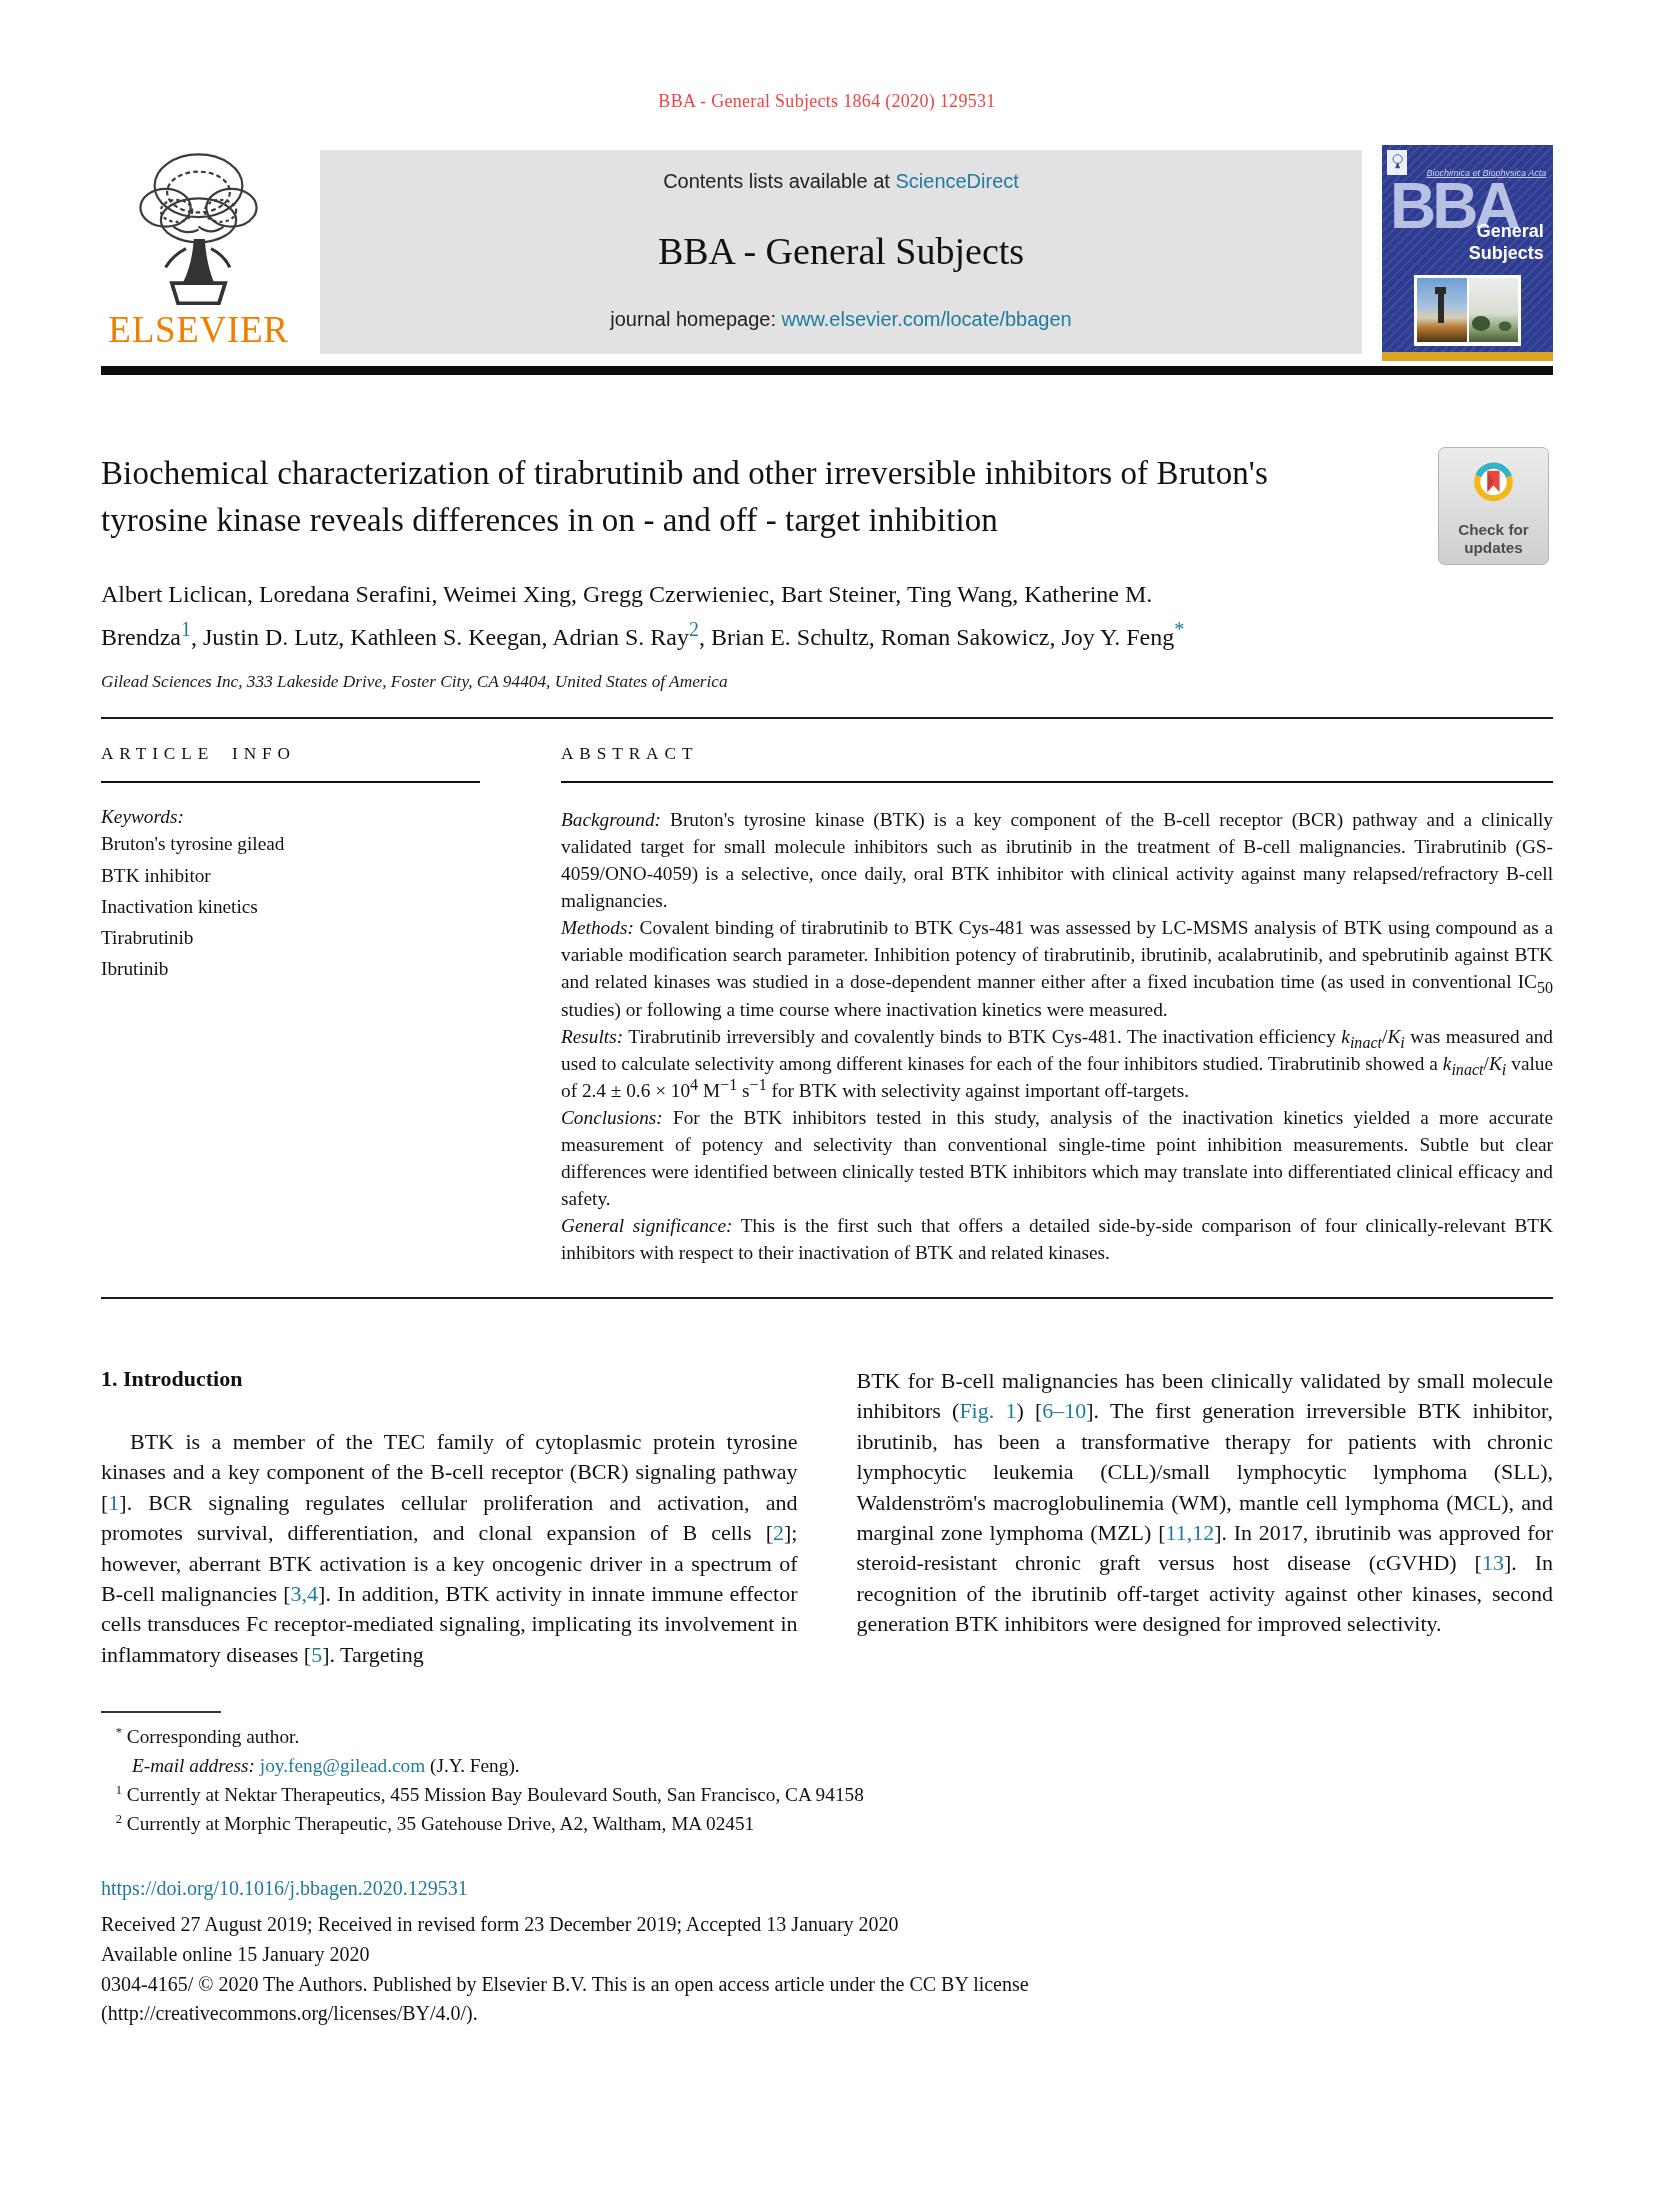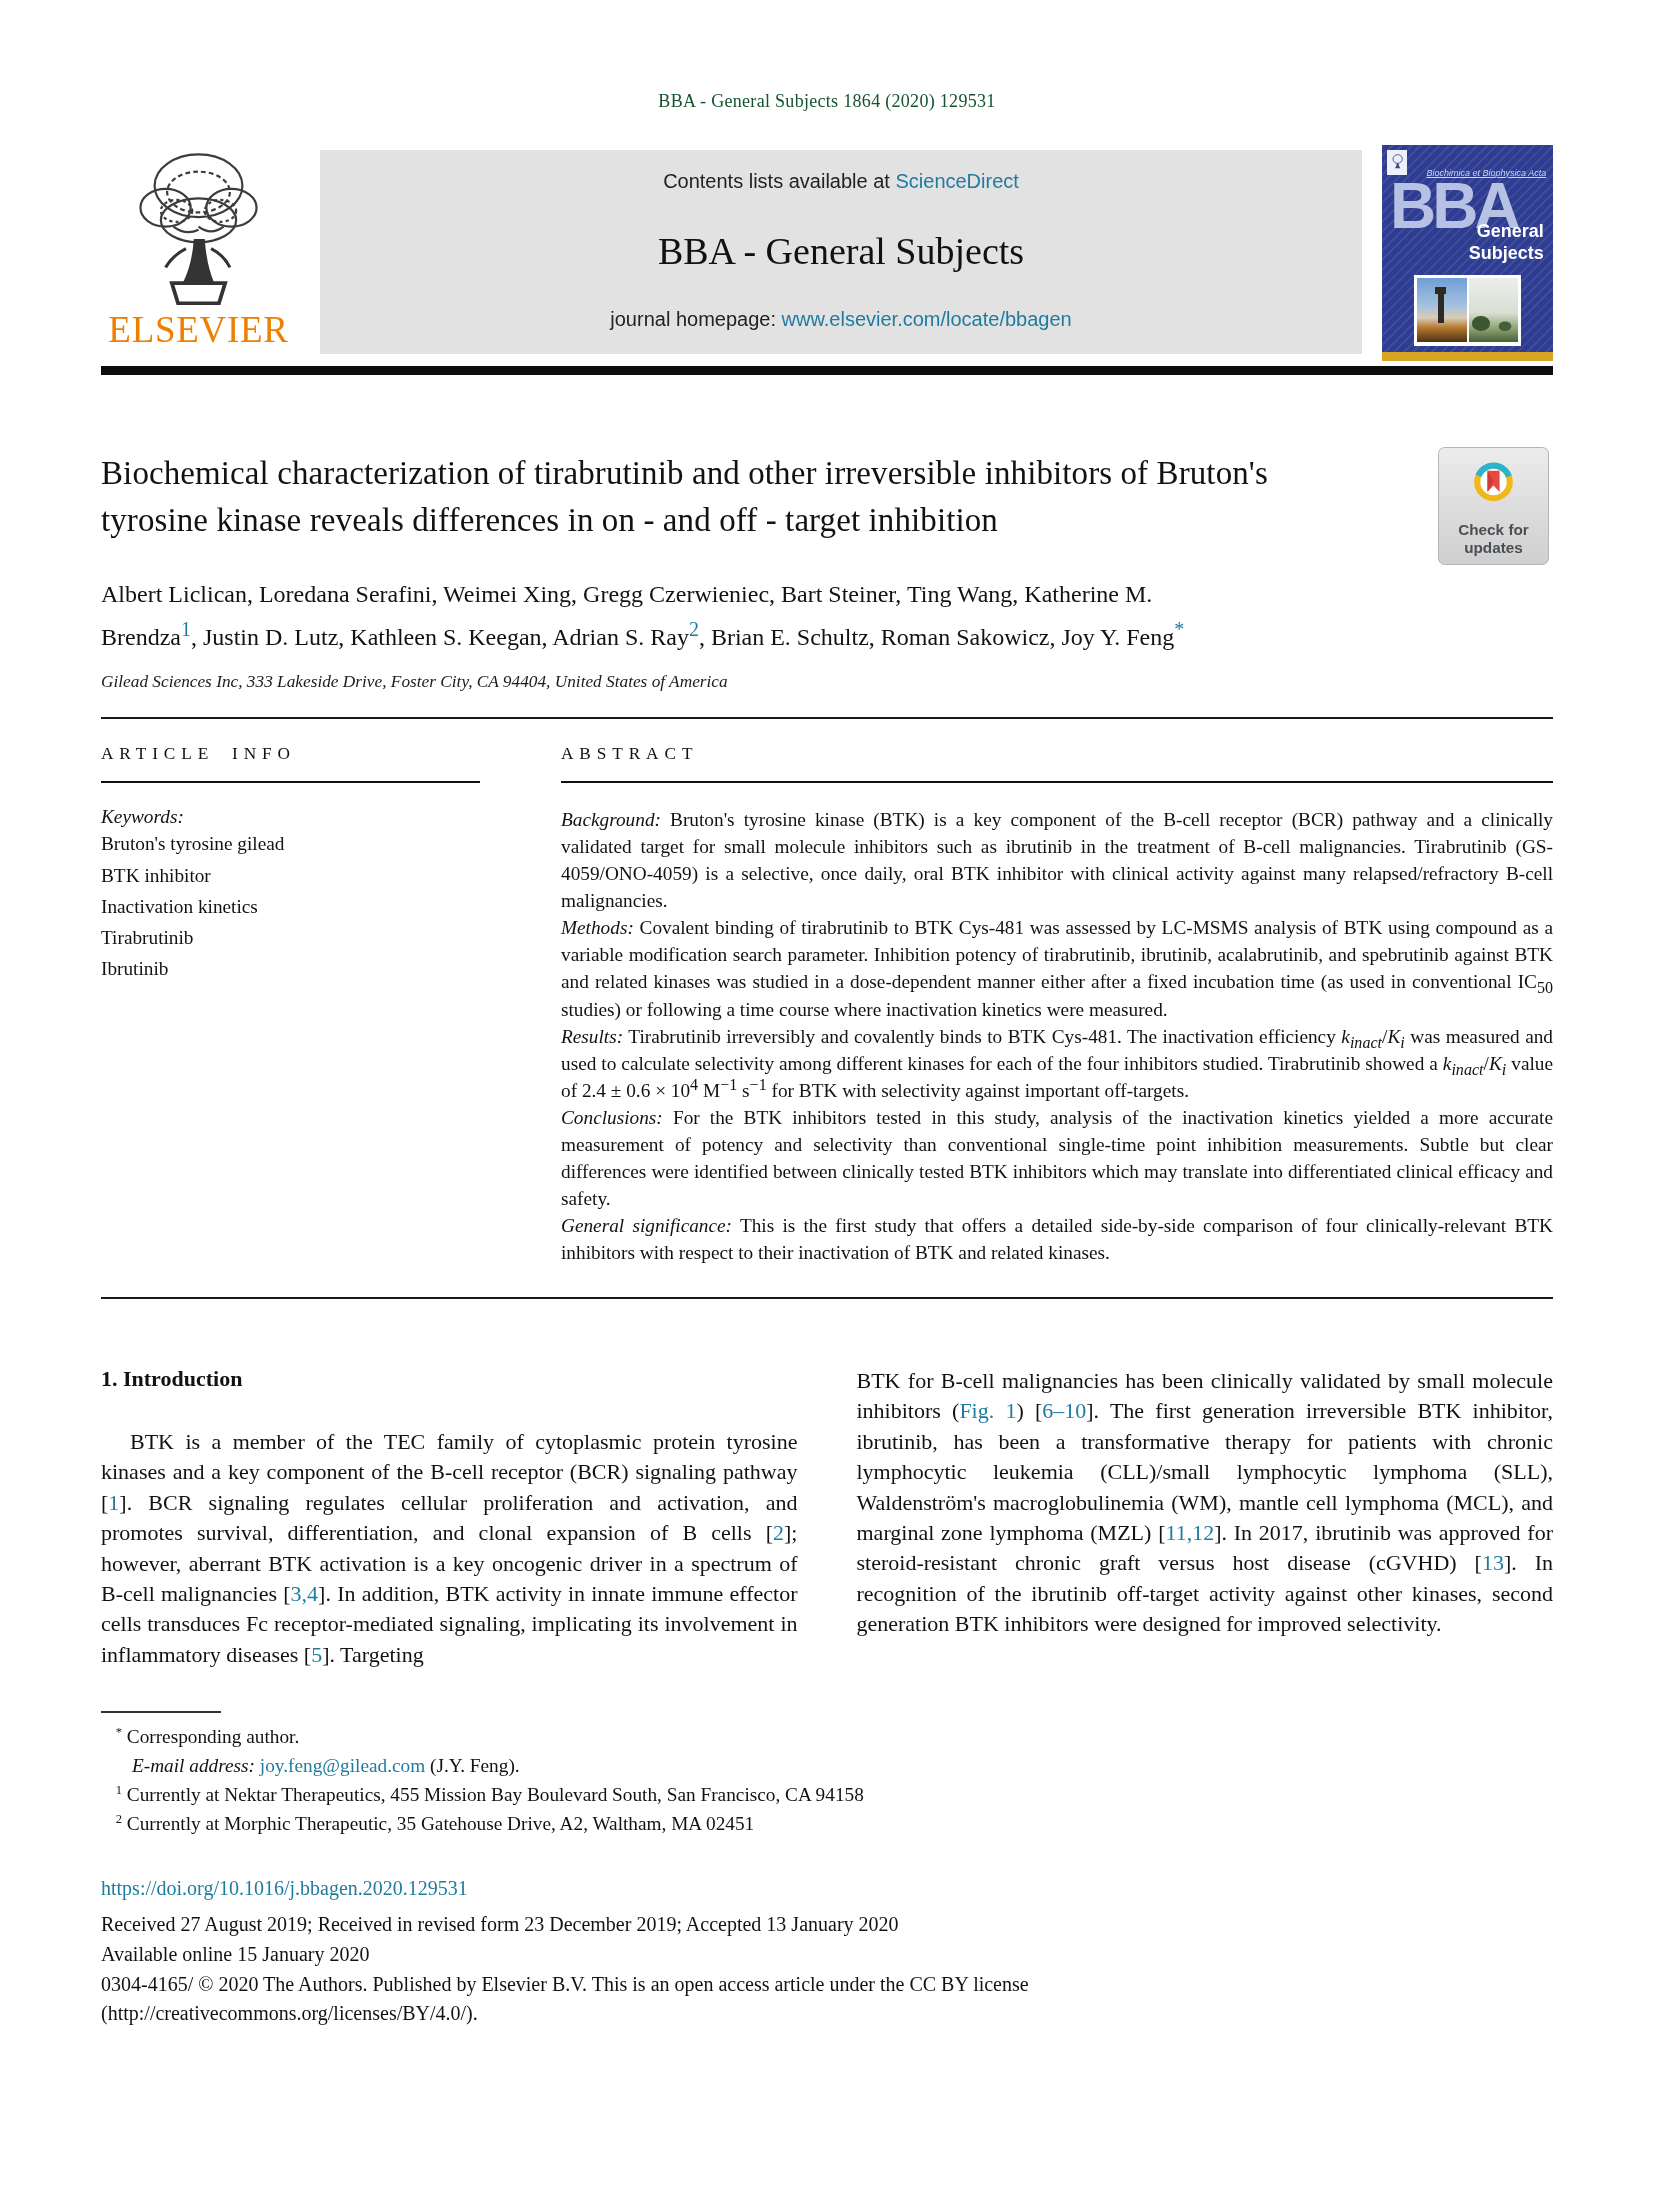--- a/index.html
+++ b/index.html
@@ -10,21 +10,21 @@
     font-family:"Liberation Serif", serif;
     color:#121212;
     overflow:hidden;
   }
   .content{padding:0 101px;}
   .lnk{color:#1f7ba0;text-decoration:none;cursor:pointer;}
   sup.lnk{color:#1f7ba0;}
   
   .journal-ref{
     padding-top:91px;text-align:center;
-    font-size:18px;color:#14532d;letter-spacing:0.3px;
+    font-size:18px;color:#ef4444;letter-spacing:0.3px;
   }
   
   .banner{margin-top:33px;display:flex;height:216px;}
   .logo-col{width:195px;display:flex;flex-direction:column;align-items:center;}
   .logo-col svg{display:block;}
   .elsevier-word{
     margin-top:2.7px;font-size:37px;color:#ee7f01;
     font-family:"Liberation Serif",serif;letter-spacing:0.7px;
   }
   .issue-box{
@@ -238,21 +238,21 @@
         <div class="keyword">Tirabrutinib</div>
         <div class="keyword">Ibrutinib</div>
       </div>
       <div class="col-abs">
         <div class="sec-heading">ABSTRACT</div>
         <div class="heading-rule"></div>
         <p class="abs-para"><span class="abs-label">Background:</span><span> Bruton's tyrosine kinase (BTK) is a key component of the B-cell receptor (BCR) pathway and a clinically validated target for small molecule inhibitors such as ibrutinib in the treatment of B-cell malignancies. Tirabrutinib (GS-4059/ONO-4059) is a selective, once daily, oral BTK inhibitor with clinical activity against many relapsed/refractory B-cell malignancies.</span></p>
         <p class="abs-para"><span class="abs-label">Methods:</span><span> Covalent binding of tirabrutinib to BTK Cys-481 was assessed by LC-MSMS analysis of BTK using compound as a variable modification search parameter. Inhibition potency of tirabrutinib, ibrutinib, acalabrutinib, and spebrutinib against BTK and related kinases was studied in a dose-dependent manner either after a fixed incubation time (as used in conventional IC<sub>50</sub> studies) or following a time course where inactivation kinetics were measured.</span></p>
         <p class="abs-para"><span class="abs-label">Results:</span><span> Tirabrutinib irreversibly and covalently binds to BTK Cys-481. The inactivation efficiency <i>k<sub>inact</sub></i>/<i>K<sub>i</sub></i> was measured and used to calculate selectivity among different kinases for each of the four inhibitors studied. Tirabrutinib showed a <i>k<sub>inact</sub></i>/<i>K<sub>i</sub></i> value of 2.4 ± 0.6 × 10<sup>4</sup> M<sup>−1</sup> s<sup>−1</sup> for BTK with selectivity against important off-targets.</span></p>
         <p class="abs-para"><span class="abs-label">Conclusions:</span><span> For the BTK inhibitors tested in this study, analysis of the inactivation kinetics yielded a more accurate measurement of potency and selectivity than conventional single-time point inhibition measurements. Subtle but clear differences were identified between clinically tested BTK inhibitors which may translate into differentiated clinical efficacy and safety.</span></p>
-        <p class="abs-para"><span class="abs-label">General significance:</span><span> This is the first study that offers a detailed side-by-side comparison of four clinically-relevant BTK inhibitors with respect to their inactivation of BTK and related kinases.</span></p>
+        <p class="abs-para"><span class="abs-label">General significance:</span><span> This is the first such that offers a detailed side-by-side comparison of four clinically-relevant BTK inhibitors with respect to their inactivation of BTK and related kinases.</span></p>
       </div>
     </div>
 
     <div class="rule-thin"></div>
 
     <div class="intro">
       <div class="intro-col">
         <h2 class="intro-heading">1. Introduction</h2>
         <p class="intro-para para-indent">BTK is a member of the TEC family of cytoplasmic protein tyrosine kinases and a key component of the B-cell receptor (BCR) signaling pathway [<a class="lnk">1</a>]. BCR signaling regulates cellular proliferation and activation, and promotes survival, differentiation, and clonal expansion of B cells [<a class="lnk">2</a>]; however, aberrant BTK activation is a key oncogenic driver in a spectrum of B-cell malignancies [<a class="lnk">3,4</a>]. In addition, BTK activity in innate immune effector cells transduces Fc receptor-mediated signaling, implicating its involvement in inflammatory diseases [<a class="lnk">5</a>]. Targeting</p>
       </div>

